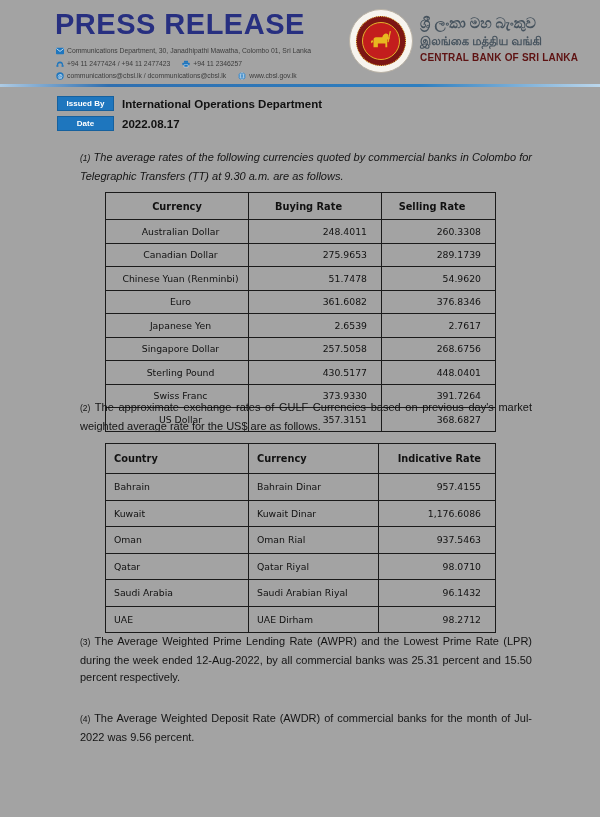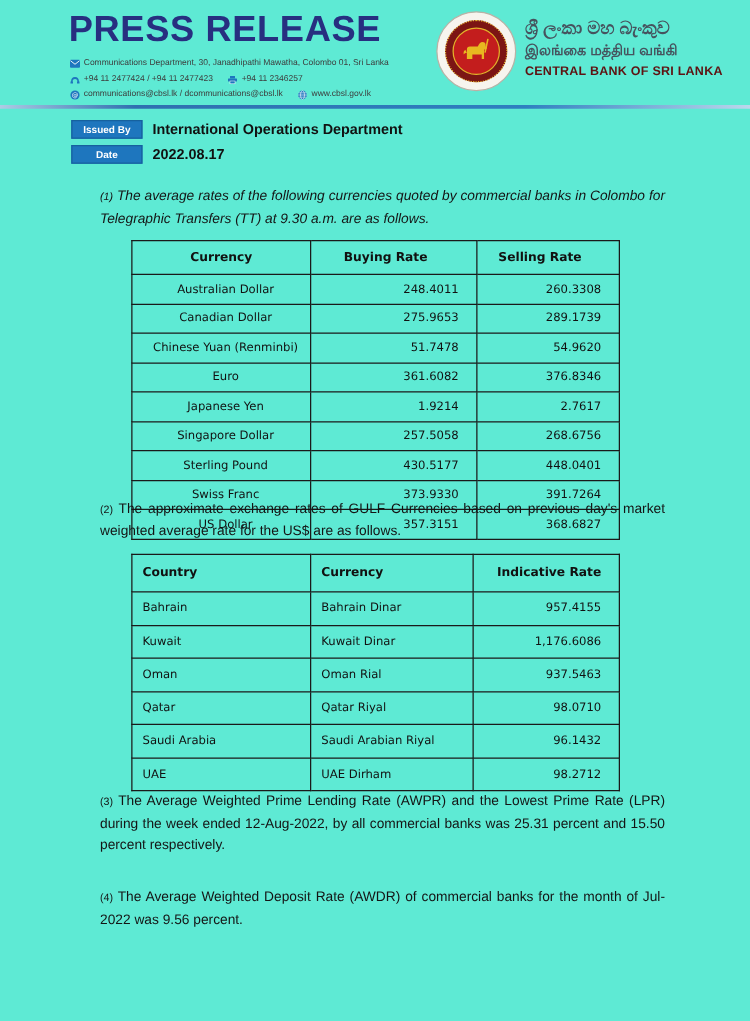--- a/index.html
+++ b/index.html
@@ -1,16 +1,16 @@
 <!DOCTYPE html>
 <html><head>
 <meta charset="utf-8">
 <style>
   html,body{margin:0;padding:0;background:#fff;}
-  .page{position:relative;width:600px;height:817px;background:#5eead4;
+  .page{position:relative;width:600px;height:817px;background:#a3a3a3;
         font-family:"Liberation Sans",sans-serif;color:#1a1a1a;overflow:hidden;}
 
   
   .masthead{position:absolute;left:0;top:0;width:600px;height:86px;}
   .press-title{position:absolute;left:55px;top:8px;font-size:29px;font-weight:bold;
                letter-spacing:0.5px;color:#272f80;font-family:"Liberation Sans",sans-serif;}
   .contact{position:absolute;left:56px;top:45px;font-size:6.8px;color:#3c3c3c;line-height:12.5px;}
   .contact-line{display:flex;align-items:center;gap:3px;white-space:nowrap;}
   .cicon{display:inline-flex;width:8px;height:8px;flex:0 0 8px;}
   .cicon svg{width:8px;height:8px;}
@@ -192,21 +192,21 @@
           <td>51.7478</td>
           <td>54.9620</td>
         </tr>
         <tr>
           <td>Euro</td>
           <td>361.6082</td>
           <td>376.8346</td>
         </tr>
         <tr>
           <td>Japanese Yen</td>
-          <td>1.9214</td>
+          <td>2.6539</td>
           <td>2.7617</td>
         </tr>
         <tr>
           <td>Singapore Dollar</td>
           <td>257.5058</td>
           <td>268.6756</td>
         </tr>
         <tr>
           <td>Sterling Pound</td>
           <td>430.5177</td>

